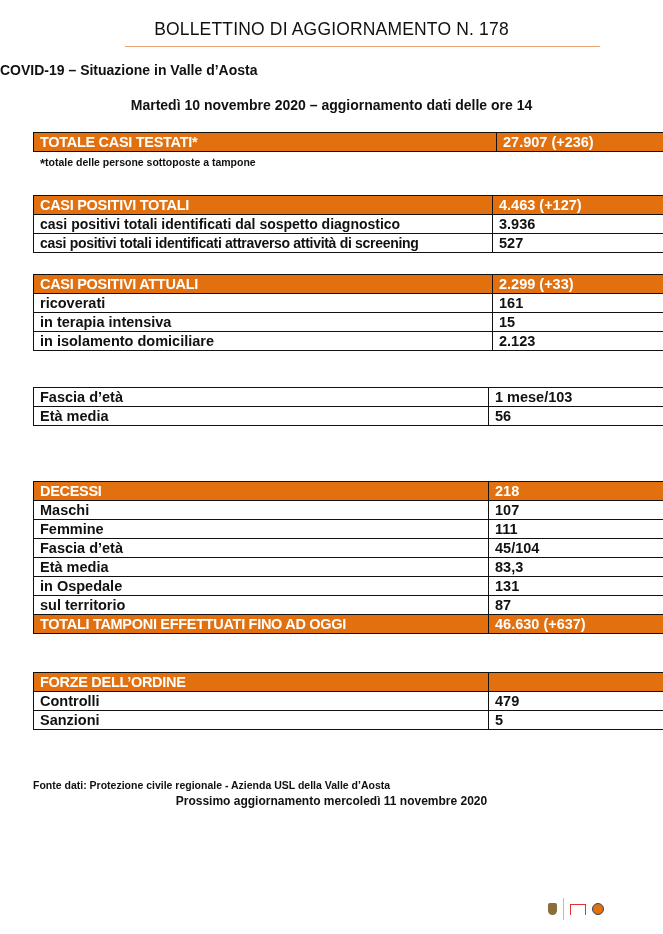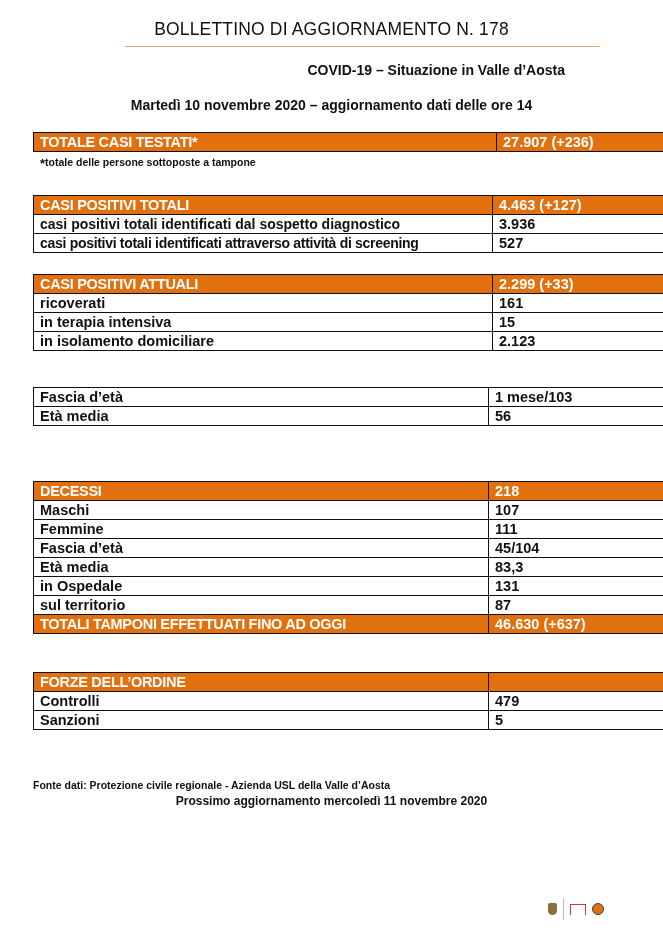--- a/index.html
+++ b/index.html
@@ -1,21 +1,21 @@
 <!DOCTYPE html>
 <html><head>
 <meta charset="utf-8">
 <style>
   html, body { margin:0; padding:0; background:#ffffff; }
   body { width:663px; height:934px; position:relative; overflow:hidden;
          font-family:"Liberation Sans", "DejaVu Sans", sans-serif; color:#111; }
   .title { position:absolute; top:18px; left:0; width:663px; text-align:center;
            font-size:19px; letter-spacing:0.2px; transform:scaleX(0.92); }
   .title-rule { position:absolute; top:46px; left:125px; width:475px; height:1px; background:#e7a67a; }
-  .subtitle { position:absolute; top:62px; left:0; width:565px; text-align:right; font-weight:bold; font-size:14px; }
+  .subtitle { position:absolute; top:62px; left:0; width:565px; text-align:left; font-weight:bold; font-size:14px; }
   .dateline { position:absolute; top:97px; left:0; width:663px; text-align:center; font-weight:bold; font-size:14px; }
   table.tb { position:absolute; left:33px; width:652px; border-collapse:collapse; table-layout:fixed; }
   table.tb td { border:1.5px solid #111; padding:0 6px; font-weight:bold; font-size:14.5px;
                 white-space:nowrap; overflow:hidden; line-height:18px; }
   table.tb tr.hd td { background:#e2700f; color:#ffffff; font-size:14.5px; }
   table.tb tr.hd td.lbl { letter-spacing:-0.3px; }
   .note { position:absolute; top:156px; left:40px; font-size:10.5px; font-weight:bold; }
   .note .star { font-size:13px; vertical-align:-2px; }
   .source { position:absolute; top:766px; left:33px; font-size:10.5px; font-weight:bold;margin-top:13px; }
   .next { position:absolute; top:794px; left:0; width:663px; text-align:center; font-size:12px; font-weight:bold; }

